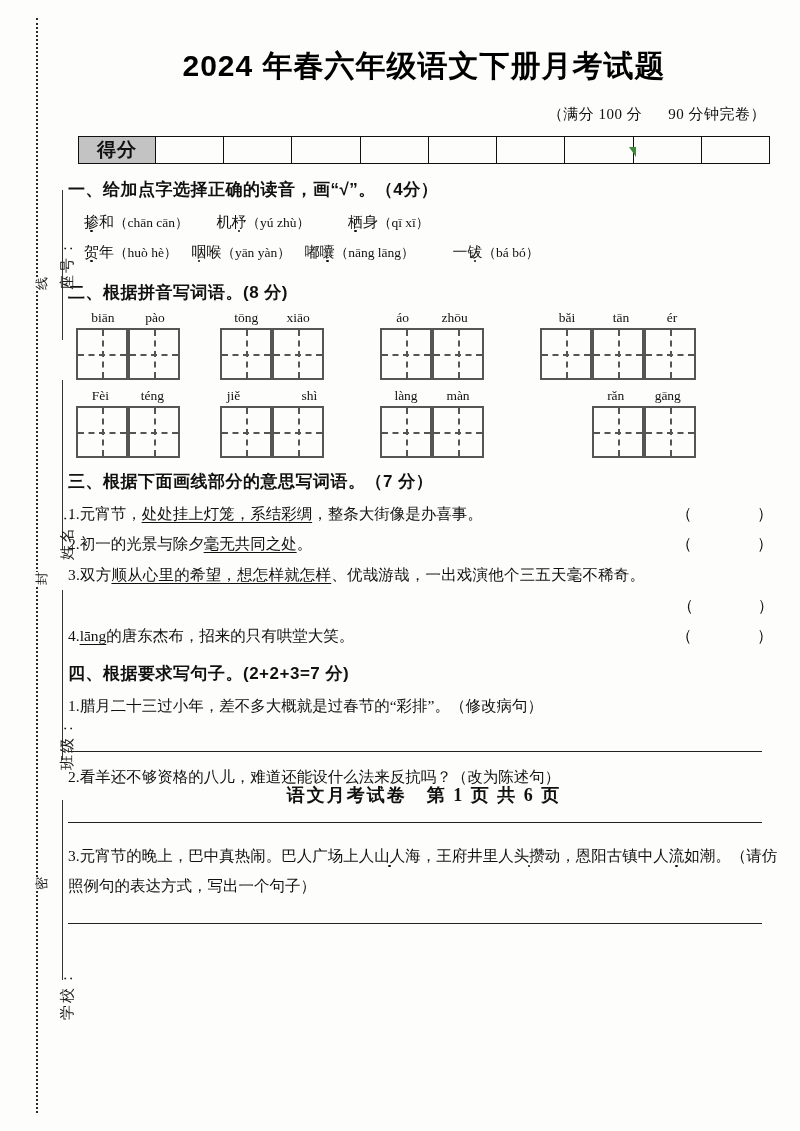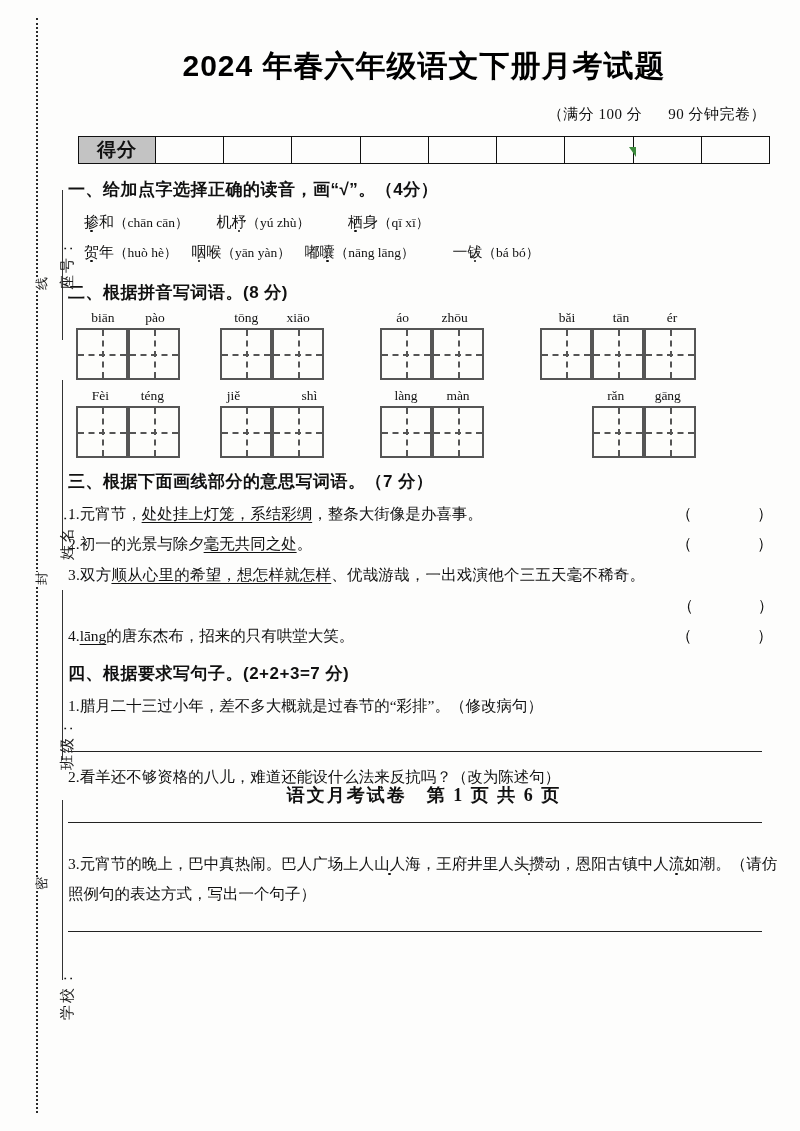--- a/index.html
+++ b/index.html
@@ -435,21 +435,21 @@
     <div class="q4text">
       <span>1.</span><span>腊月二十三过小年，差不多大概就是过春节的“彩排”。（修改病句）</span>
     </div>
     <div class="ansline"></div>
 
     <div class="q4text" style="margin-top:10px;">
       <span>2.</span><span>看羊还不够资格的八儿，难道还能设什么法来反抗吗？（改为陈述句）</span>
     </div>
     <div class="ansline"></div>
 
-    <div class="q4text" style="margin-top:26px;">
+    <div class="q4text" style="margin-top:18px;">
       <span>3.</span><span>元宵节的晚上，巴中真热闹。巴人广场上</span><span class="dotspan">人山人海</span><span>，王府井里</span><span class="dotspan">人头攒动</span><span>，恩阳古镇</span><span class="dotspan">中人流如潮</span><span>。（请仿照例句的表达方式，写出一个句子）</span>
     </div>
     <div class="ansline" style="margin-top:22px;"></div>
 
     <div class="footer">语文月考试卷　第 1 页 共 6 页</div>
   </div>
 
   <div class="green-mark"></div>
 </div>
 

